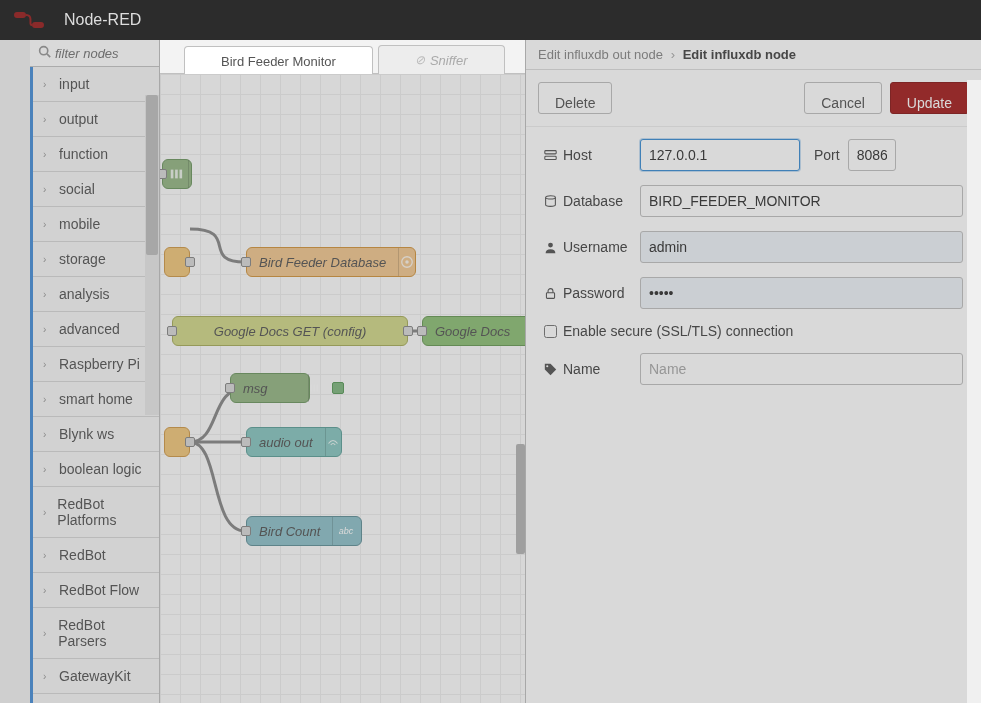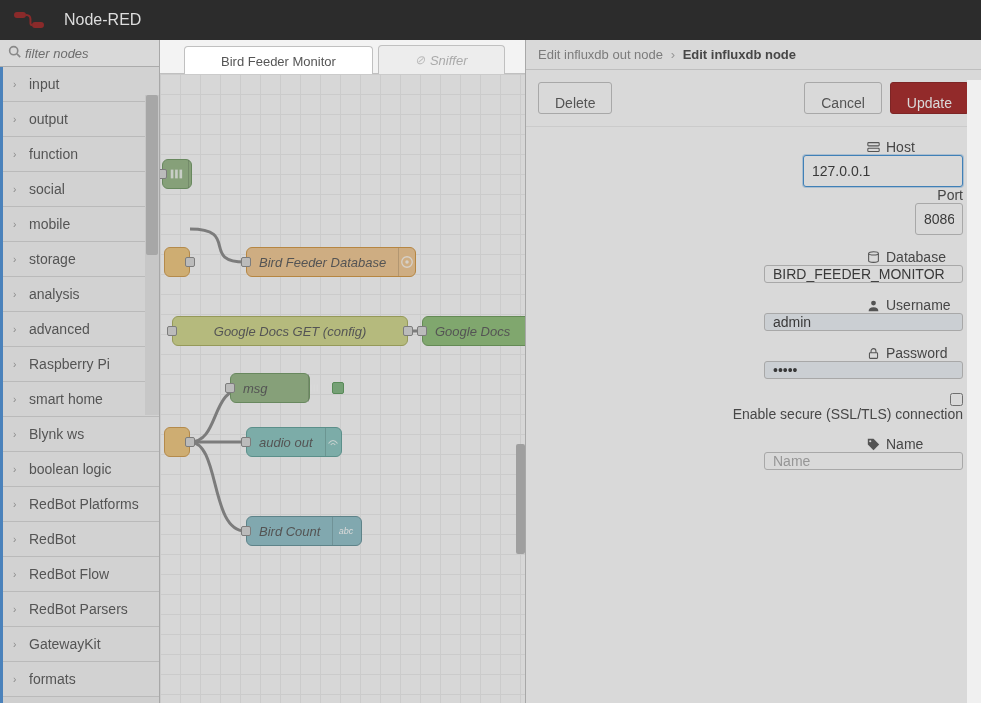--- a/index.html
+++ b/index.html
@@ -8,21 +8,21 @@
 
 .header { height: 40px; background: #2c2c2c; color: #ccc; display: flex; align-items: center; padding: 0 14px; }
 .header-logo { width: 40px; height: 20px; margin-right: 10px; position: relative; }
 .header-logo svg { width: 100%; height: 100%; }
 .header-title { font-size: 16px; font-weight: 400; color: #ddd; }
 
 
 .main { display: flex; height: 663px; position: relative; }
 
 
-.palette { width: 160px; border-right: 1px solid #c0c0c0; background: #f3f3f3; display: flex; flex-direction: column; }
+.palette { width: 160px; border-right: 1px solid #c0c0c0; background: #f3f3f3; display: flex; flex-direction: column; padding-left: 30px; }
 .palette-filter { border-bottom: 1px solid #c5c5c5; padding: 5px 8px; background: #fff; display: flex; align-items: center; color: #999; }
 .palette-filter input { border: none; outline: none; font-size: 13px; width: 100%; color: #555; font-style: italic; background: transparent; }
 .palette-list { flex: 1; overflow-y: auto; border-left: 3px solid #4a90d9; position: relative; }
 .palette-cat { border-bottom: 1px solid #d8d8d8; padding: 9px 10px; background: #f7f7f7; color: #555; cursor: pointer; display: flex; align-items: center; font-size: 14px; }
 .palette-cat .chev { width: 10px; color: #999; margin-right: 6px; font-size: 10px; }
 .palette-scroll-track { position: absolute; right: 0; top: 28px; width: 14px; height: 320px; background: #e8e8e8; }
 .palette-scroll-thumb { position: absolute; right: 1px; top: 28px; width: 12px; height: 160px; background: #bfbfbf; border-radius: 2px; }
 
 
 .workspace { flex: 1; display: flex; flex-direction: column; background: #fff; position: relative; }
@@ -63,21 +63,21 @@
 .crumb { padding: 7px 12px; border-bottom: 1px solid #ddd; color: #888; font-size: 13px; }
 .crumb .sep { margin: 0 4px; color: #aaa; }
 .crumb .current { color: #444; font-weight: bold; }
 .btnrow { padding: 12px; display: flex; border-bottom: 1px solid #eee; }
 .btn { height: 32px; padding: 12px 16px; border: 1px solid #c0c0c0; background: #fff; color: #555; border-radius: 3px; font-size: 14px; cursor: pointer; }
 .spacer { flex: 1; }
 .btn-primary { background: #a51f1f; border-color: #8a1919; color: #fff; }
 .btn + .btn { margin-left: 8px; }
 
 .form { padding: 12px 18px; }
-.form-row { display: flex; align-items: flex-end; margin-bottom: 14px; flex-direction: column; }
+.form-row { display: flex; align-items: center; margin-bottom: 14px; }
 .form-row label { width: 96px; color: #444; font-size: 14px; display: flex; align-items: center; }
 .form-row label .ic { width: 14px; margin-right: 5px; color: #555; display:inline-flex; }
 .form-row input[type=text], .form-row input[type=password] { height: 32px; border: 1px solid #c0c0c0; border-radius: 3px; padding: 0 8px; font-size: 14px; color: #333; }
 .form-row input.focused { border-color: #3b8dd4; box-shadow: 0 0 0 1px rgba(59,141,212,0.3); }
 .form-row input.readonly-look { background: #eef3f8; }
 .form-row input::placeholder { color: #aaa; font-style: normal; }
 .form-row .checkbox { margin-left: 0; }
 .form-row.checkbox-row label { width: auto; margin-left: 6px; }
 .input-host { width: 160px; }
 .input-port { width: 48px; margin-left: 8px; }

